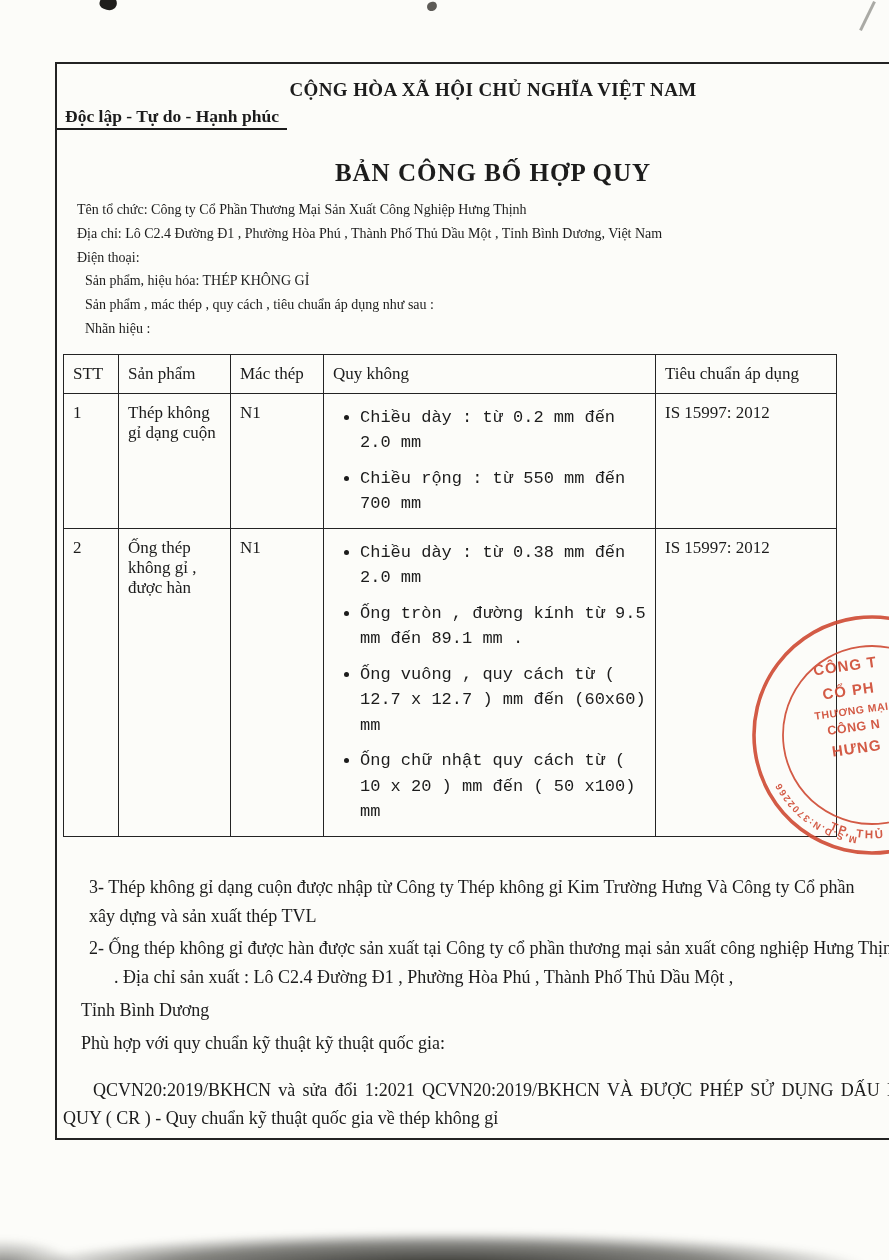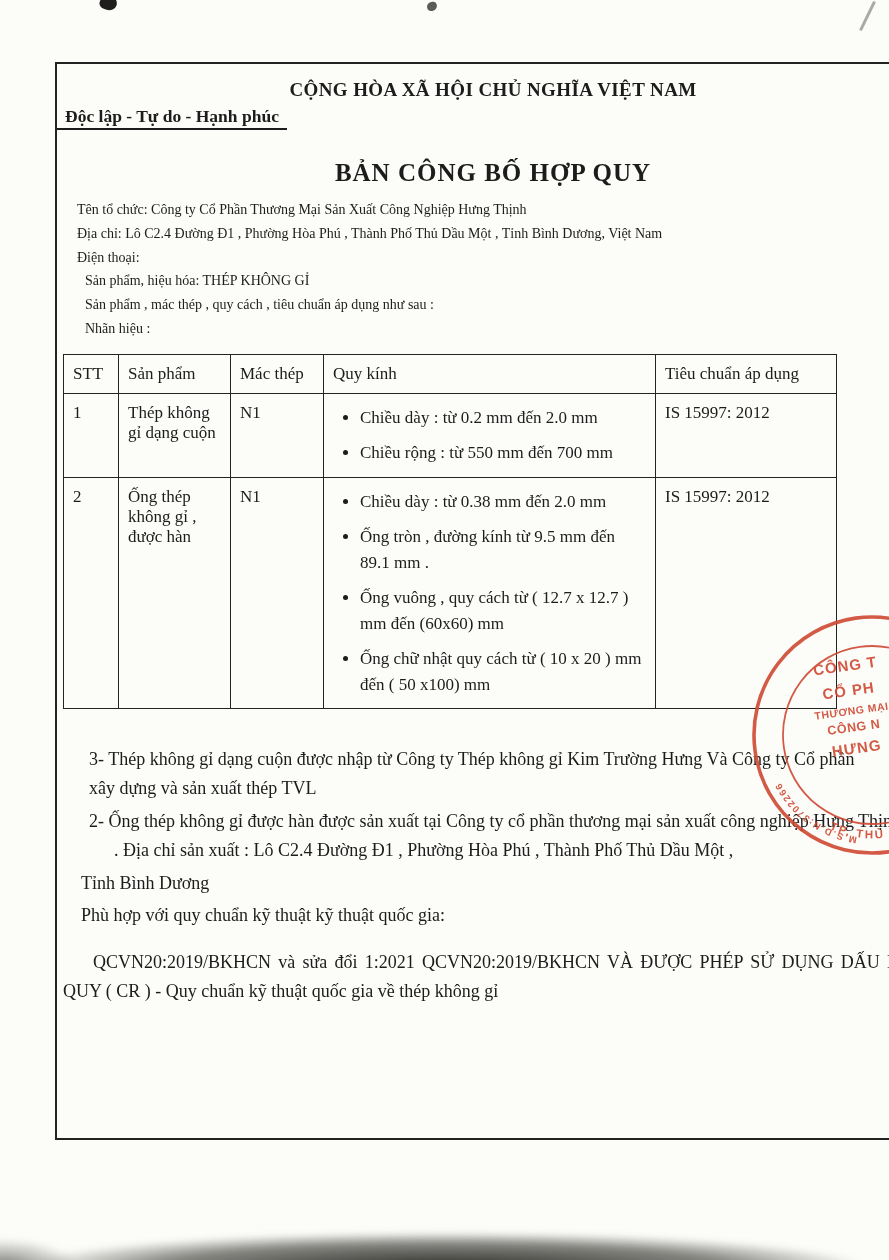--- a/index.html
+++ b/index.html
@@ -69,21 +69,21 @@
     font-weight: normal;
   }
   .spec-table th { vertical-align: middle; }
   .col-stt { width: 55px; }
   .col-sp  { width: 112px; }
   .col-mt  { width: 93px; }
   .col-qc  { width: 332px; }
   .col-tc  { width: 181px; }
   .cell-center { text-align: center; }
   ul.spec-list { margin: 2px 0 2px 0; padding-left: 27px; list-style-type: disc; }
-  ul.spec-list li { margin-bottom: 10px; line-height: 1.5; }
+  ul.spec-list li { margin-bottom: 10px; line-height: 1.5; font-family: Liberation Mono, monospace; }
   ul.spec-list li:last-child { margin-bottom: 0; }
 
   
   .notes { margin: 36px 6px 0 20px; font-size:18px; line-height:1.6; }
   .note-1 { margin: 0 40px 4px 12px; }
   .note-2 { margin: 0 14px 4px 12px; padding-left: 25px; text-indent: -25px; }
   .note-province { margin: 2px 0 2px 4px; }
   .note-conformity { margin: 4px 0 4px 4px; }
   .note-standard { margin: 18px 0 0 -14px; text-align: justify; text-indent: 30px; }
 
@@ -143,21 +143,21 @@
           <col class="col-sp">
           <col class="col-mt">
           <col class="col-qc">
           <col class="col-tc">
       </colgroup>
       <thead>
         <tr>
           <th class="cell-center">STT</th>
           <th>Sản phẩm</th>
           <th>Mác thép</th>
-          <th>Quy kính</th>
+          <th>Quy không</th>
           <th>Tiêu chuẩn áp dụng</th>
         </tr>
       </thead>
       <tbody>
         <tr>
           <td class="cell-center">1</td>
           <td>Thép không gỉ dạng cuộn</td>
           <td class="cell-center">N1</td>
           <td>
             <ul class="spec-list">

